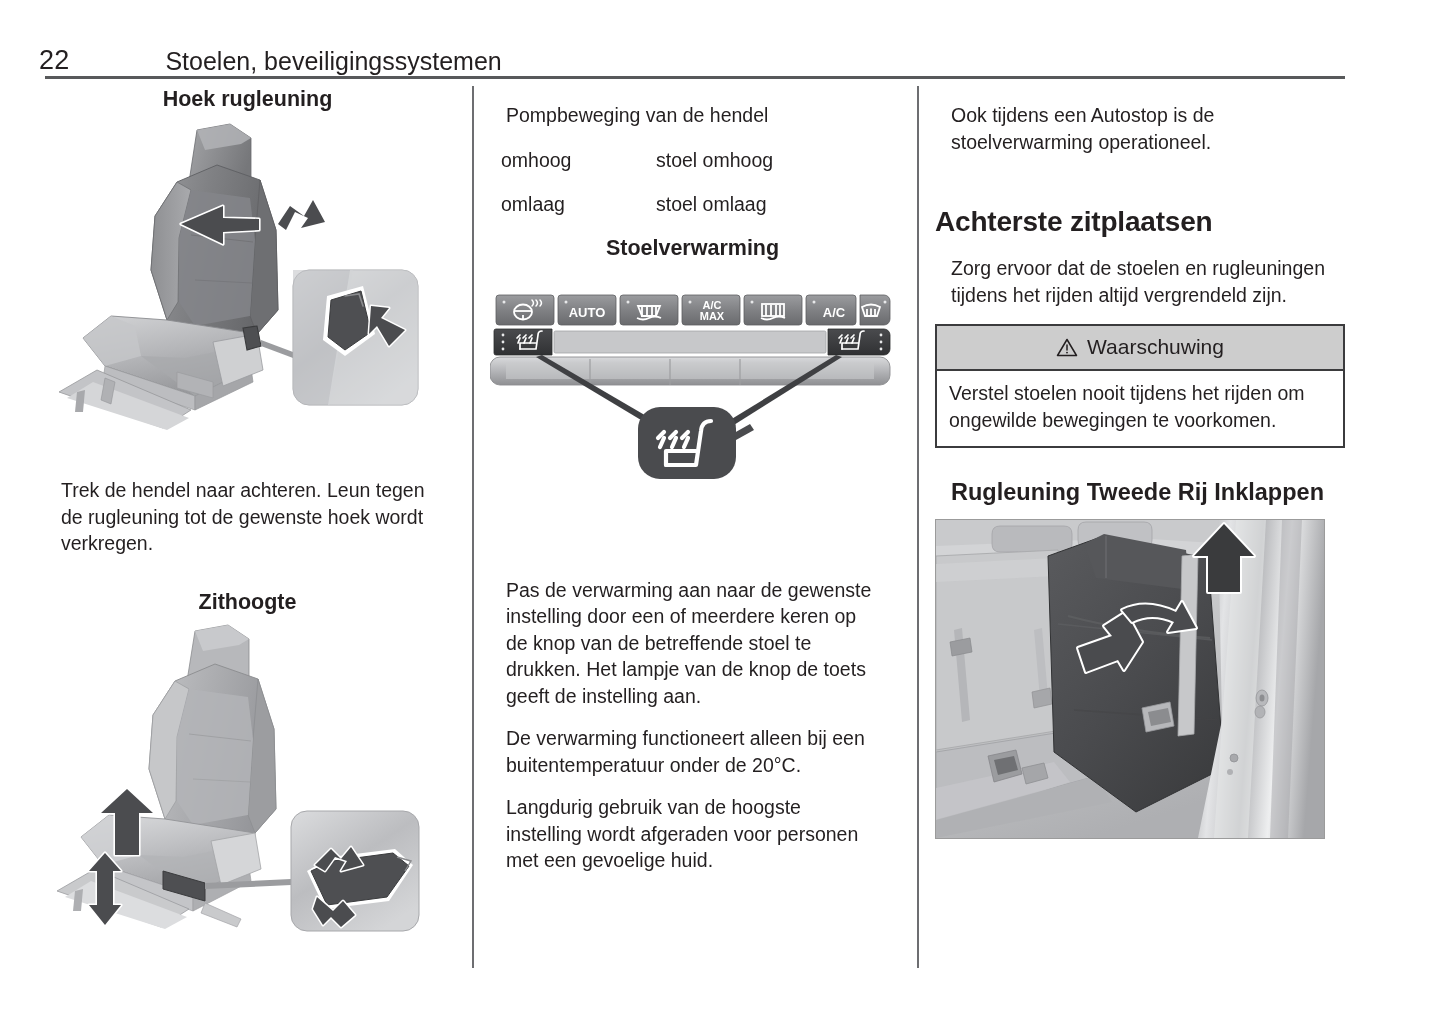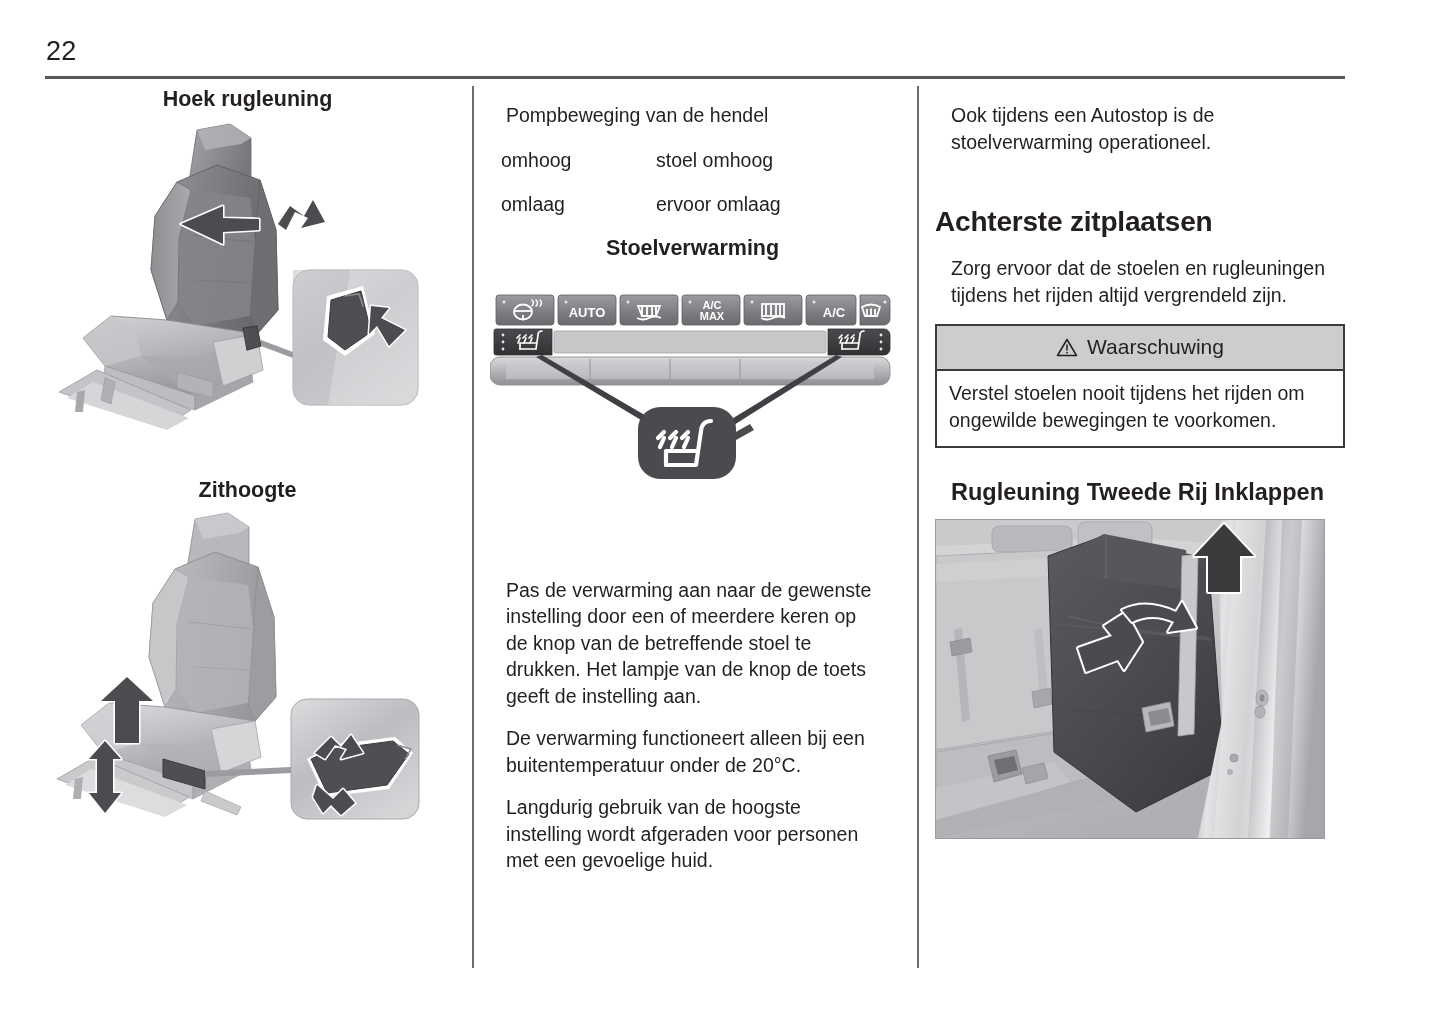--- a/index.html
+++ b/index.html
@@ -9,22 +9,22 @@
     background: #ffffff;
     font-family: "Liberation Sans", sans-serif;
     color: #231f20;
     overflow: hidden;
   }
   .page { position: relative; width: 1445px; height: 1018px; background:#fff; }
 
   
   .pg-header {
     position: absolute;
-    left: 46px; top: 38px; width: 1300px; height: 36px;
-    display: flex; 
+    left: 39px; top: 38px; width: 1300px; height: 36px;
+    display: flex; align-items: flex-end;
   }
   .pg-num {
     font-size: 27px; font-weight: 400; line-height: 1;
     letter-spacing: .2px; color: #231f20;
   }
   .pg-title {
     font-size: 25px; font-weight: 400; line-height: 1;
     margin-left: 96px; color: #231f20;
   }
   .header-rule {
@@ -101,20 +101,21 @@
     background: #cfd0d2;
   }
 </style>
 </head>
 <body>
 
 <div class="page">
 
   <div class="pg-header">
     <span class="pg-num">22</span>
+    <span class="pg-title">Stoelen, beveiligingssystemen</span>
   </div>
   <div class="header-rule"></div>
 
   <div class="divider d1"></div>
   <div class="divider d2"></div>
 
   <div class="col col-1">
 
     <h2 class="sub">Hoek rugleuning</h2>
 
@@ -190,20 +191,21 @@
         <path d="M282 176 L318 166 L330 214 L300 236 L278 220 Z" fill="#ffffff"></path>
         <path d="M286 180 L316 171 L326 212 L300 230 L283 217 Z" fill="#4e4f52" stroke="#3a3b3d" stroke-width="1"></path>
         <path d="M300 176 L314 174 L318 186" stroke="#8a8b8e" stroke-width="1.6" fill="none" stroke-linecap="round"></path>
 
         <path d="M326 186 L344 188 L336 198 L360 210 L344 226 L332 206 L324 214 Z" fill="#4b4c4f" stroke="#ffffff" stroke-width="3" stroke-linejoin="round"></path>
         <path d="M326 186 L344 188 L336 198 L360 210 L344 226 L332 206 L324 214 Z" fill="#4b4c4f"></path>
       </svg>
     </div>
 
     <div class="spacer-s"></div>
+    <p class="body">Trek de hendel naar achteren. Leun tegen de rugleuning tot de gewenste hoek wordt verkregen.</p>
 
     <div class="spacer-s"></div>
     <h2 class="sub">Zithoogte</h2>
 
     <div class="fig" style="margin-top:6px;">
       <svg width="405" height="320" viewBox="0 0 405 320">
         <defs>
           <linearGradient id="gBack2" x1="0" y1="0" x2="1" y2="0.3">
             <stop offset="0" stop-color="#c3c4c7"></stop>
             <stop offset="0.45" stop-color="#aeafb2"></stop>
@@ -274,21 +276,21 @@
   <div class="col col-2">
 
     <p class="body">Pompbeweging van de hendel</p>
 
     <div class="defrow">
       <span class="term">omhoog</span>
       <span class="desc">stoel omhoog</span>
     </div>
     <div class="defrow">
       <span class="term">omlaag</span>
-      <span class="desc">ervoor omlaag</span>
+      <span class="desc">stoel omlaag</span>
     </div>
 
     <div style="height:18px"></div>
     <h2 class="sub">Stoelverwarming</h2>
 
     <div class="fig climate-fig">
       <svg width="405" height="250" viewBox="0 0 405 250">
         <defs>
           <linearGradient id="btnG" x1="0" y1="0" x2="0" y2="1">
             <stop offset="0" stop-color="#9b9c9f"></stop>

